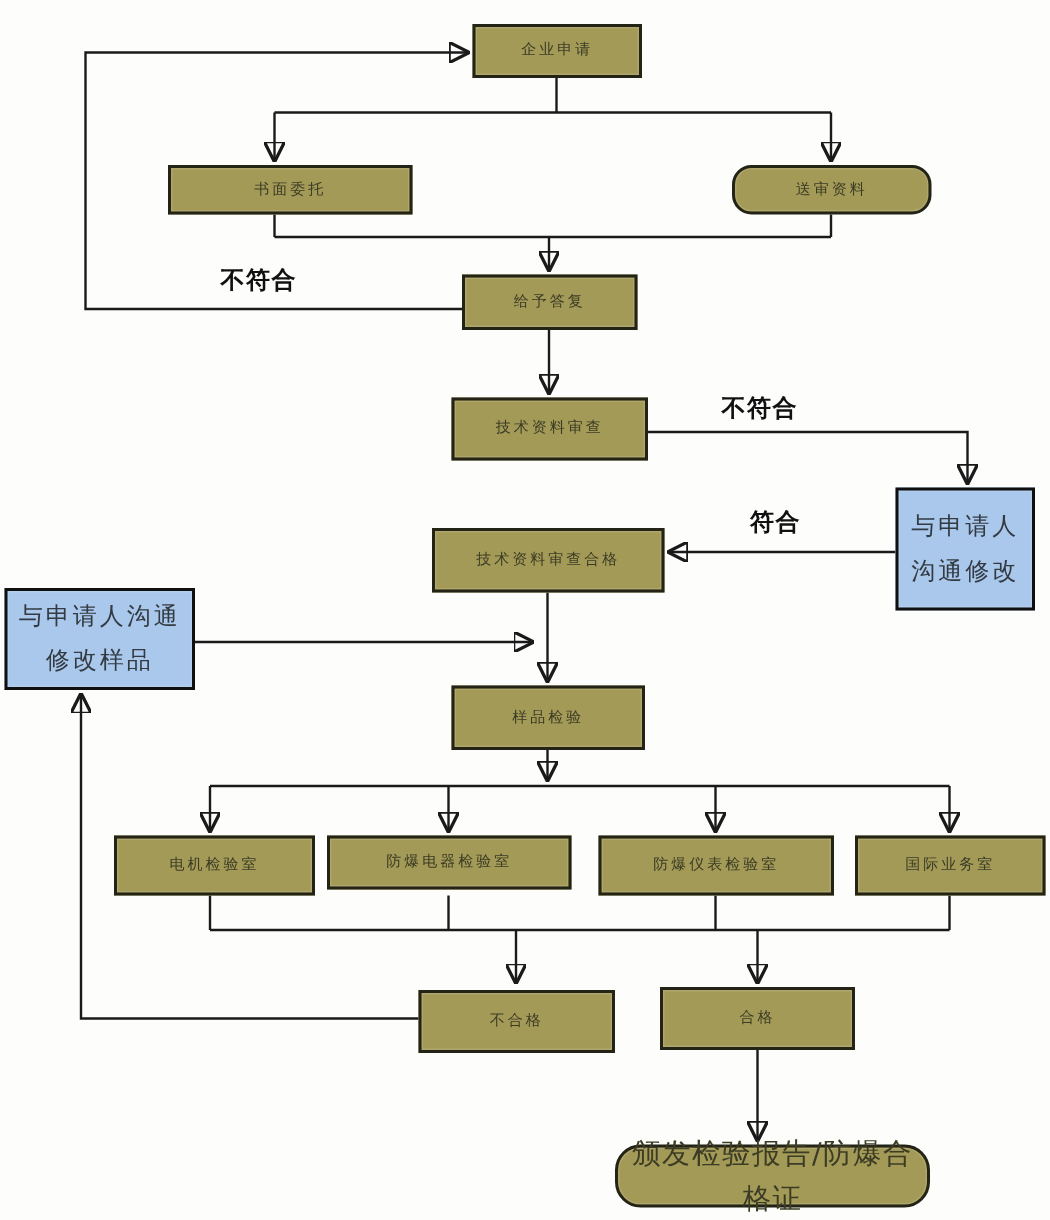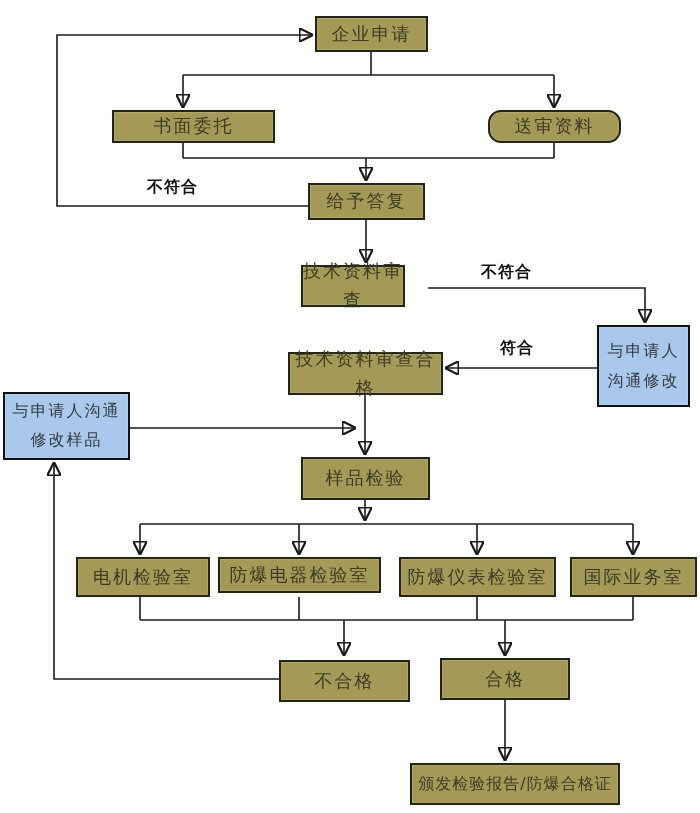--- a/index.html
+++ b/index.html
@@ -23,33 +23,33 @@
   }
   .canvas{position:absolute;inset:0;width:700px;height:813px;}
   svg.wires{position:absolute;left:0;top:0;width:700px;height:813px;z-index:1;}
   svg.wires path{fill:none;stroke:var(--line);stroke-width:1.6;}
   .node{
     position:absolute;z-index:2;
     background:var(--box-fill);
     border:2px solid var(--box-border-solid);
     color:var(--box-text);
     display:flex;align-items:center;justify-content:center;
-    font-size:18px;letter-spacing:2px;
+    font-size:10px;letter-spacing:2px;
     text-align:center;line-height:1.6;
     box-shadow:inset 0 0 0 1px rgba(255,255,255,0.12);
     box-sizing:border-box;
     white-space:pre-line;
   }
   .node.blue{
     background:var(--blue-fill);
     border:2px solid var(--blue-border);
     color:var(--blue-text);
     font-size:16px;
   }
-  .node.small-text{font-size:16px;letter-spacing:1px;}
+  .node.small-text{font-size:19px;letter-spacing:1px;border-radius:17px;}
   .edge-label{
     position:absolute;z-index:3;
     color:var(--label-text);
     font-size:16px;font-weight:bold;letter-spacing:1px;
     background:transparent;
   }
 </style>
 </head>
 <body>
 
@@ -93,21 +93,21 @@
   </svg>
 
   <div class="node" style="left:315px;top:16px;width:113px;height:36px;">企业申请</div>
 
   <div class="node" style="left:112px;top:110px;width:163px;height:33px;">书面委托</div>
 
   <div class="node" style="left:488px;top:110px;width:133px;height:33px;border-radius:13px;">送审资料</div>
 
   <div class="node" style="left:308px;top:183px;width:117px;height:37px;">给予答复</div>
 
-  <div class="node" style="left:301px;top:265px;width:104px;height:42px;">技术资料审查</div>
+  <div class="node" style="left:301px;top:265px;width:131px;height:42px;">技术资料审查</div>
 
   <div class="node blue" style="left:597px;top:325px;width:93px;height:82px;line-height:1.9;">与申请人
 沟通修改</div>
 
   <div class="node" style="left:288px;top:352px;width:155px;height:43px;">技术资料审查合格</div>
 
   <div class="node blue" style="left:3px;top:392px;width:127px;height:68px;line-height:1.8;">与申请人沟通
 修改样品</div>
 
   <div class="node" style="left:301px;top:457px;width:129px;height:43px;">样品检验</div>

